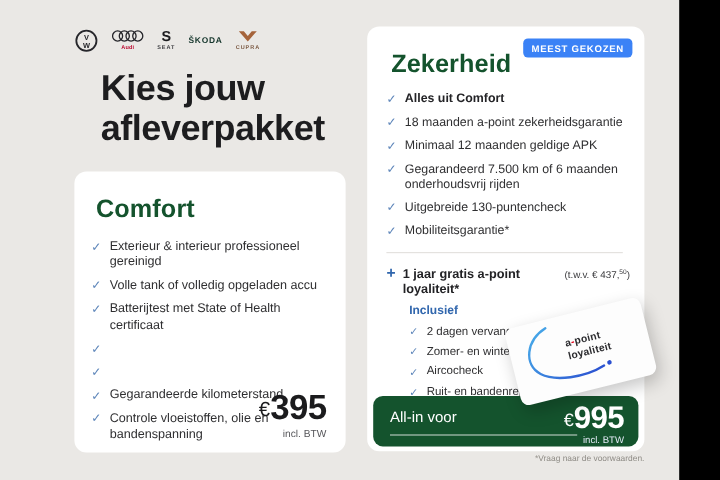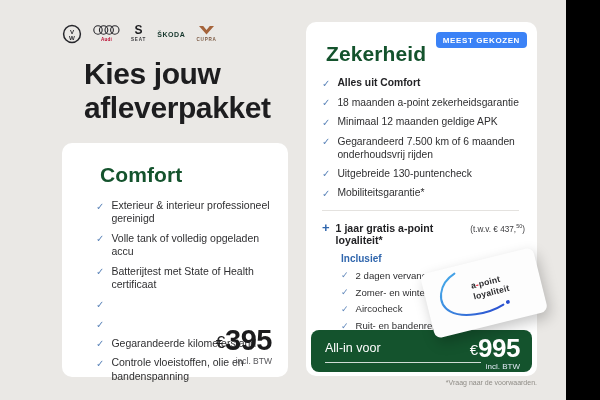--- a/index.html
+++ b/index.html
@@ -21,21 +21,21 @@
 
   .page-title{
     position:absolute;left:60px;top:57px;width:240px;
     font-size:30px;line-height:1.13;font-weight:600;letter-spacing:-0.4px;color:#1d1d1f;margin-left:24px;
   }
 
   
   .card{background:#fff;border-radius:10px;box-sizing:border-box;position:absolute;}
   .card h2{margin:4px;font-size:21px;font-weight:700;color:#14532d;letter-spacing:0.1px;}
 
-  .card-comfort{left:62px;top:143px;width:226px;height:234px;padding:16px 14px 12px 34px;}
+  .card-comfort{left:62px;top:143px;width:226px;height:234px;padding:16px 14px 12px 14px;}
   .card-comfort h2{margin-bottom:12px;}
 
   ul.checklist{list-style:none;margin:0;padding:0;}
   ul.checklist li{display:flex;gap:7px;margin-bottom:6px;}
   .check{flex:none;color:#5e86ba;font-size:10px;line-height:1.3;margin-top:0.5px;}
   .item-text{font-size:10.5px;line-height:1.28;color:#2f2f31;}
 
   .price-block{position:absolute;right:16px;bottom:11px;text-align:right;color:#1b1b1d;}
   .price-line .cur{font-size:17px;font-weight:400;vertical-align:2px;}
   .price-line .amt{font-size:29px;font-weight:700;letter-spacing:-0.5px;}

